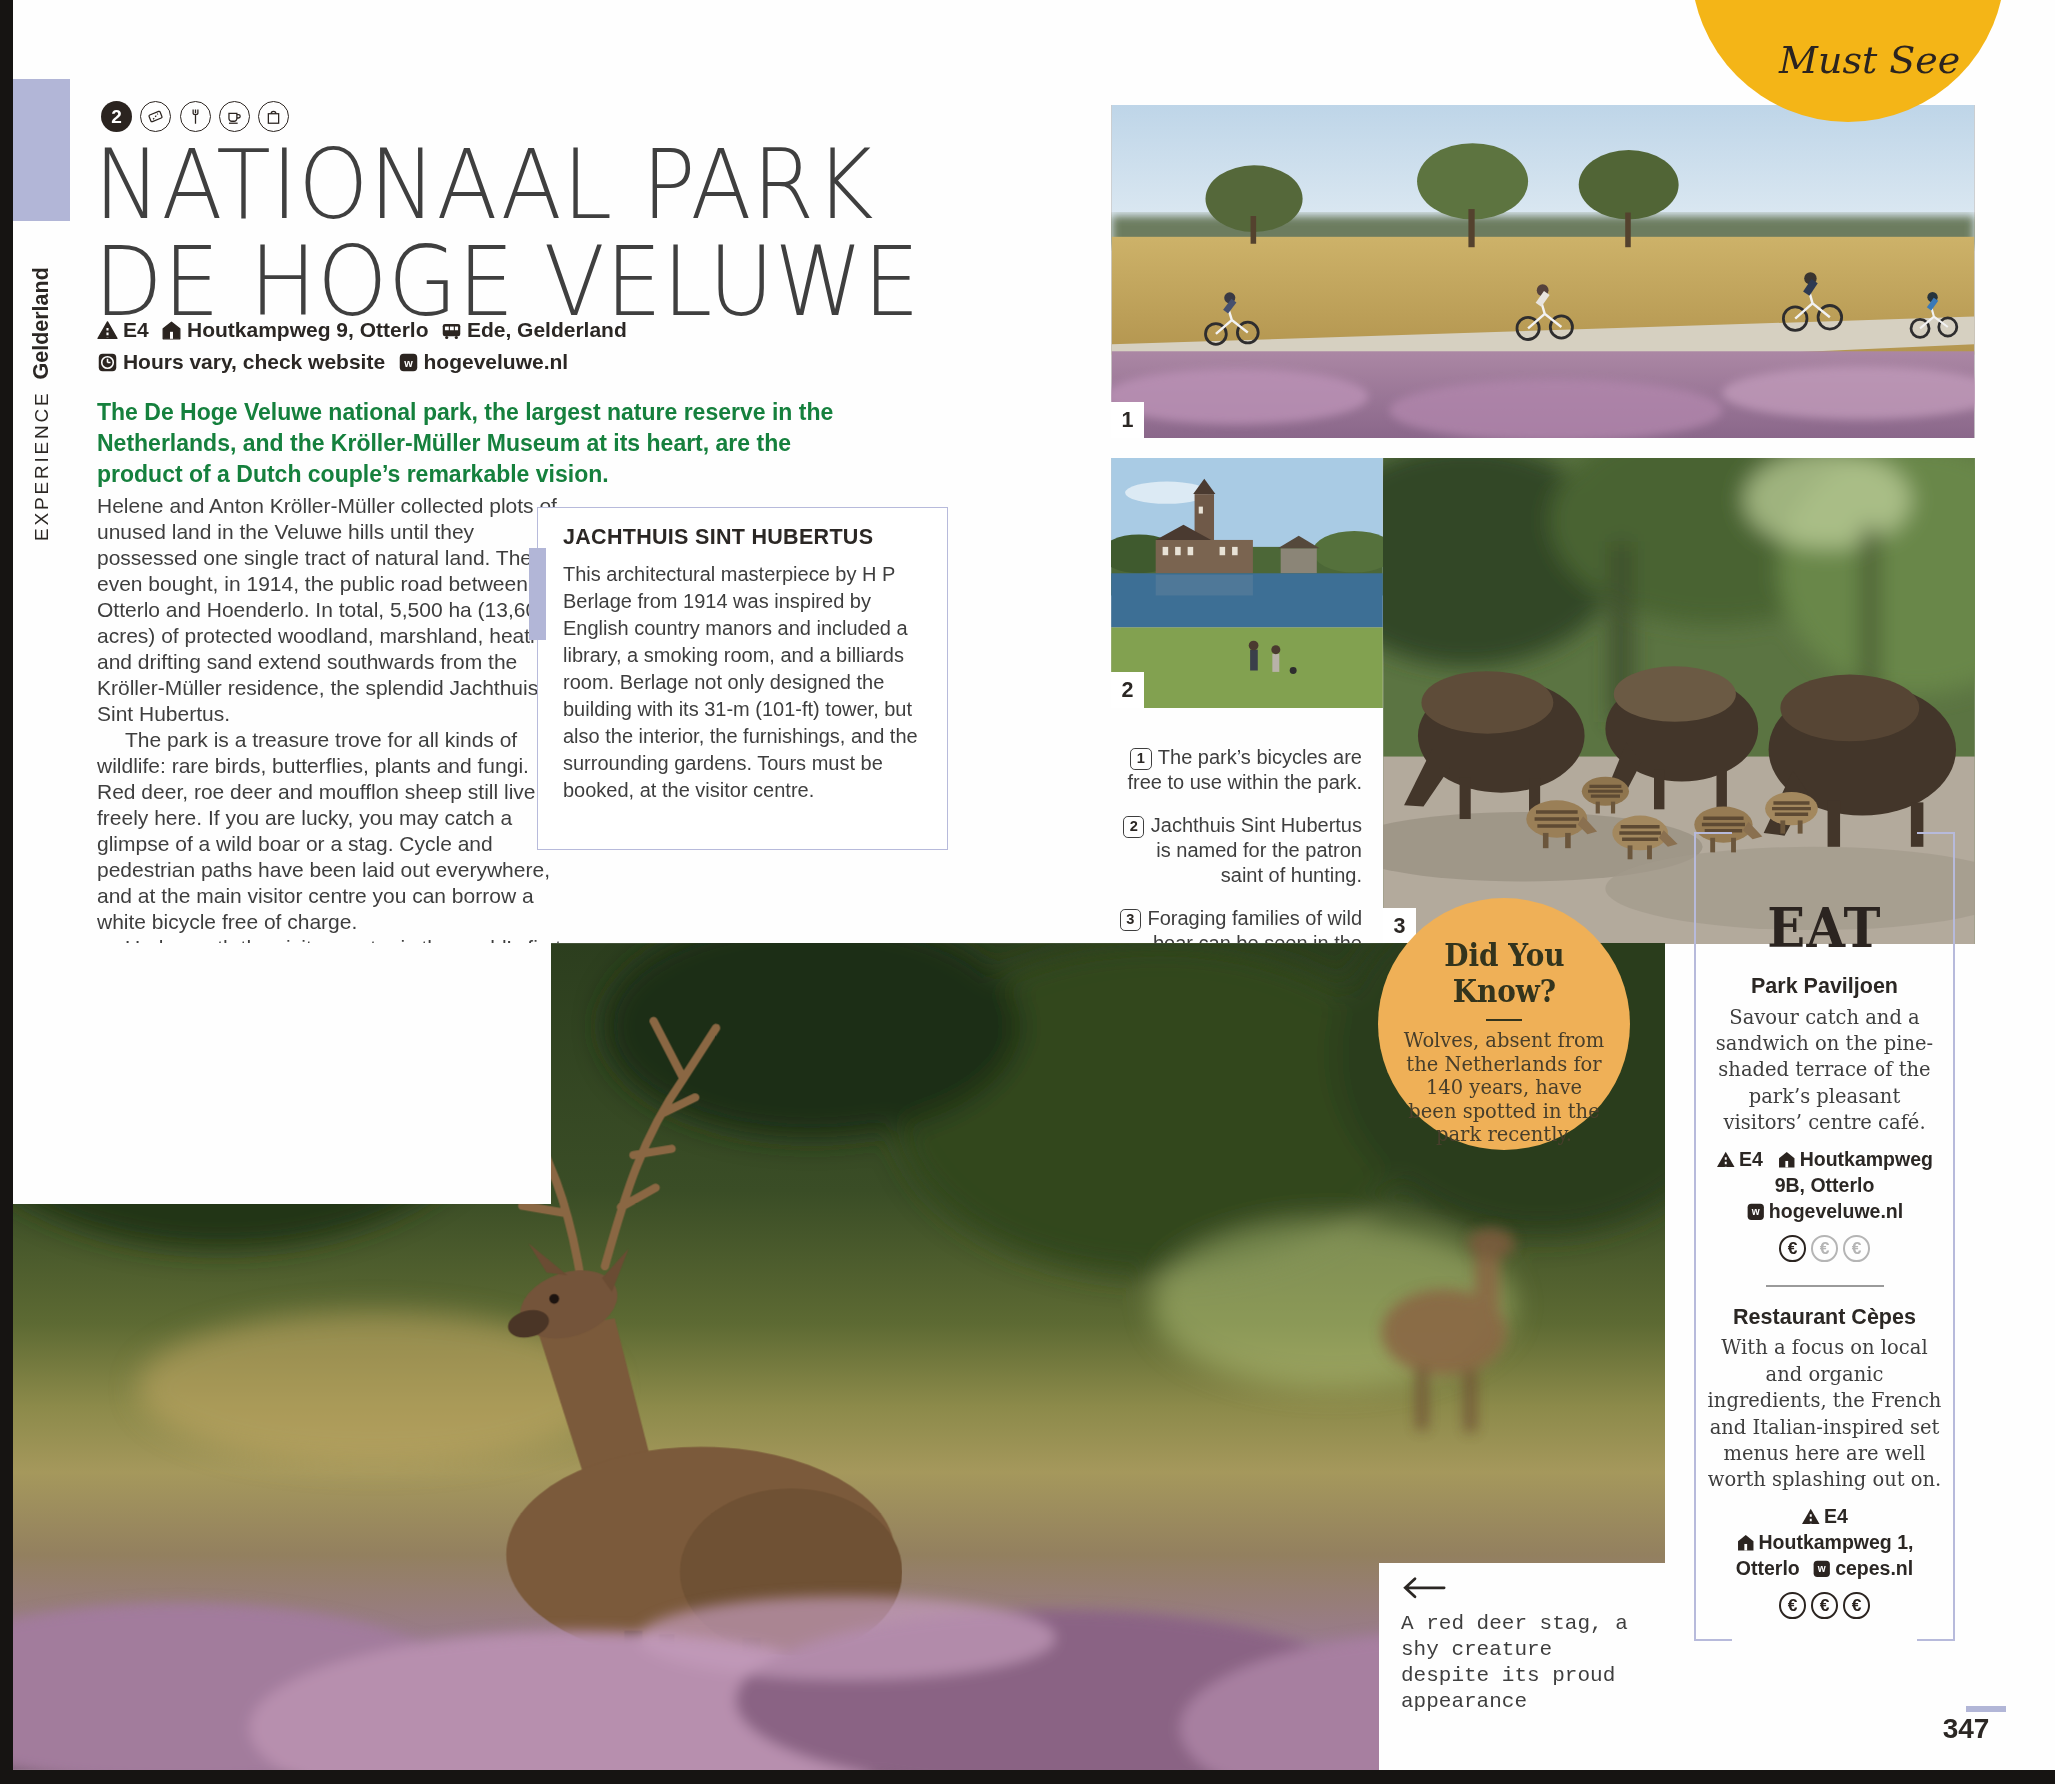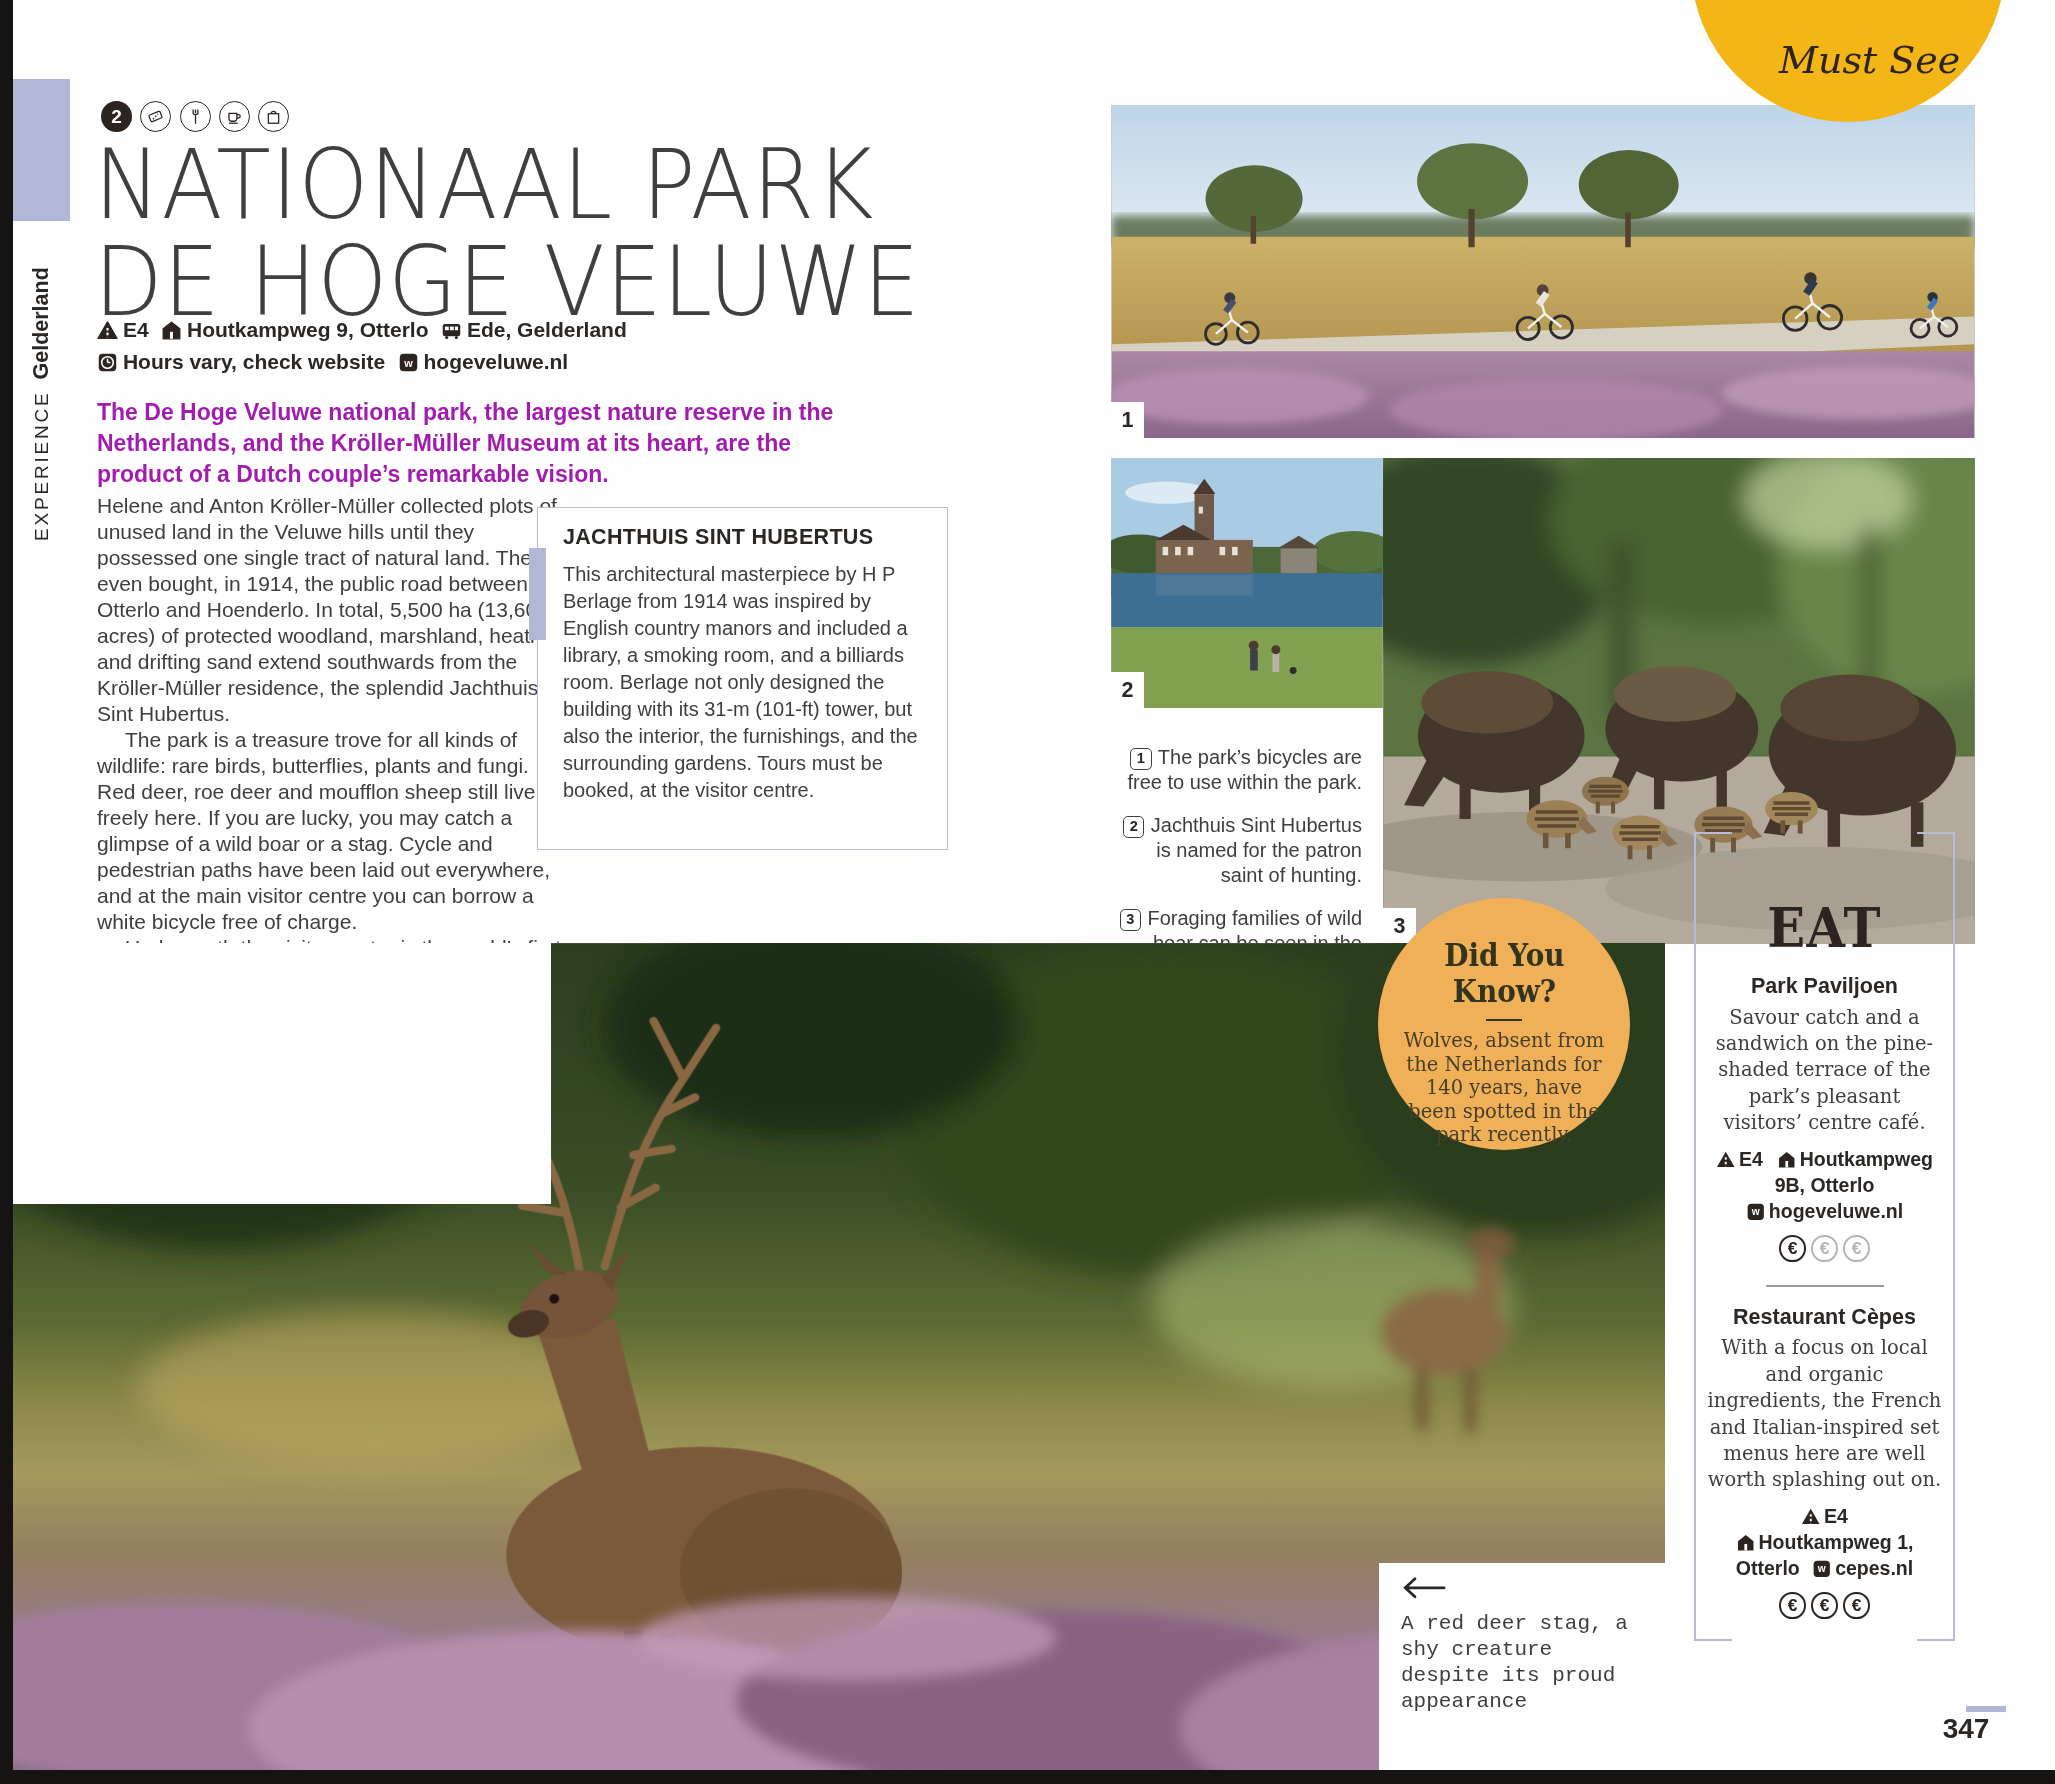--- a/index.html
+++ b/index.html
@@ -31,21 +31,21 @@
   .title { left:94px; top:136px; font-family:"DejaVu Sans", sans-serif; font-weight:200;
            font-size:97px; line-height:97px; color:#3f3f3f; letter-spacing:0.7px;
            transform:scaleX(0.92); transform-origin:0 0; white-space:nowrap; }
 
   
   .info { left:97px; top:314px; width:806px; font-size:21px; font-weight:bold; color:#2b2724; line-height:32px; }
   .info .item { margin-right:12.5px; white-space:nowrap; }
   .info svg { vertical-align:-3.5px; margin-right:4.9px; }
 
   
-  .intro { left:97px; top:397px; width:785px; font-size:23px; font-weight:bold; line-height:31px; color:#a21caf; }
+  .intro { left:97px; top:397px; width:785px; font-size:23px; font-weight:bold; line-height:31px; color:#15803d; }
 
   
   .bodycol { left:97px; top:493px; width:467px; font-size:21px; line-height:26px; color:#3e3e3e; }
   .bodycol p.indent { text-indent:28px; }
 
   
   .hub-box { left:537px; top:507px; width:411px; height:343px; background:#fff;
              border:1.4px solid #b7badb; padding:16.7px 16.7px 0 25px; }
   .hub-bar { left:529px; top:548px; width:17.4px; height:92px; background:#b2b6d7; }
   .hub-title { font-size:21.5px; font-weight:bold; color:#2b2724; letter-spacing:0.3px; }

